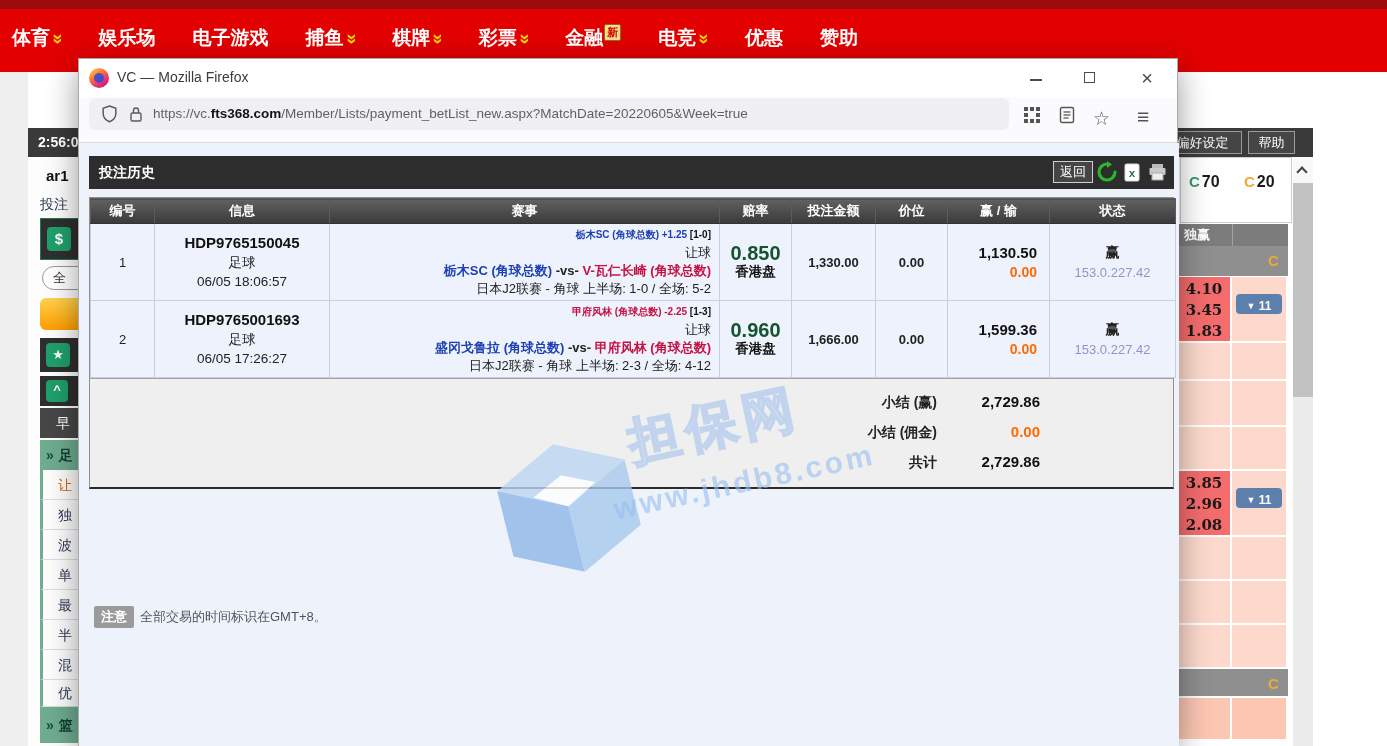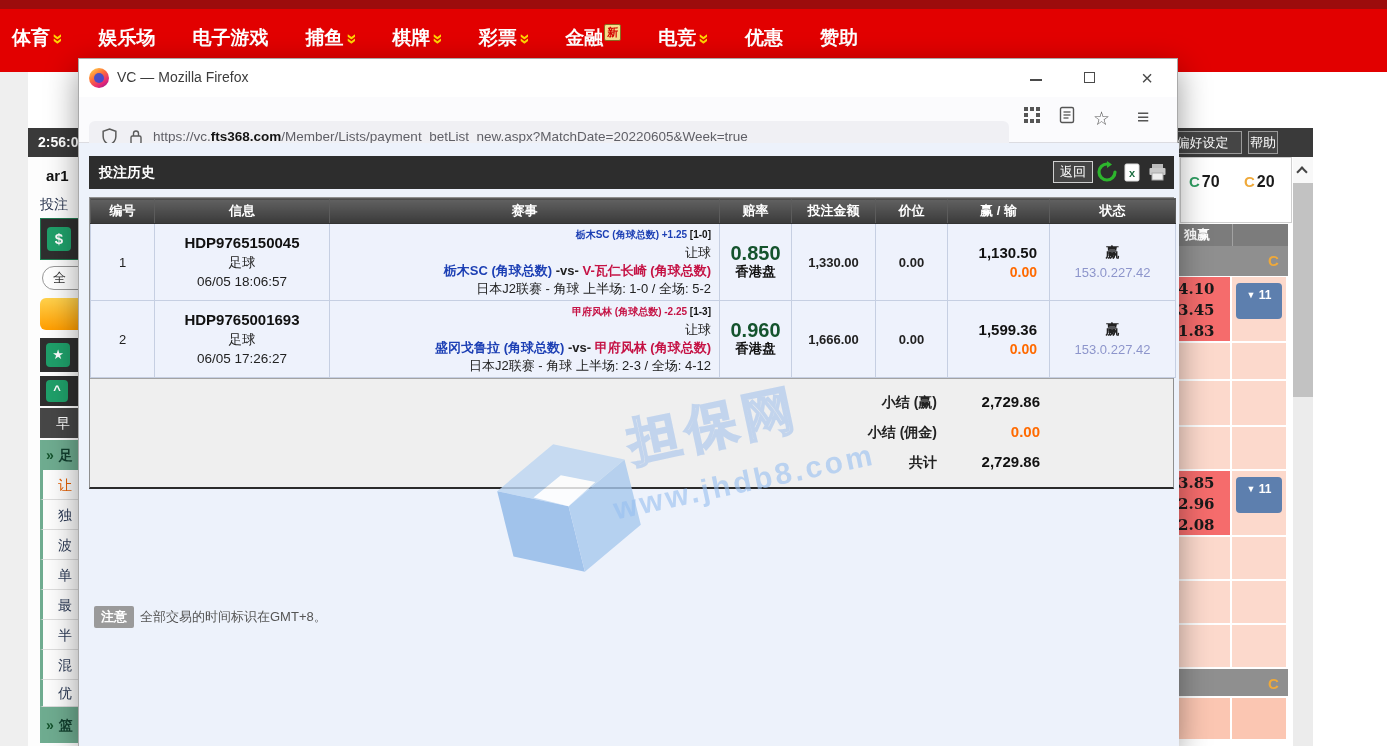--- a/index.html
+++ b/index.html
@@ -13,38 +13,38 @@
   .menu-item { color:#fff; font-size:19px; font-weight:bold; white-space:nowrap; cursor:pointer; position:relative; }
   .chev { display:inline-block; transform:rotate(-90deg); color:#ffd400; font-weight:bold; font-size:19px; margin-left:1px; vertical-align:-1px; }
   .new-badge { display:inline-block; background:#f6de8d; color:#d40000; border:1px solid #8a6d1f; font-size:11px; font-weight:bold; padding:0 2px; border-radius:2px; vertical-align:8px; margin-left:1px; }
 
   
   .left-strip { position:absolute; left:0; top:72px; width:28px; height:674px; background:#efefef; z-index:1; }
   .bg-toolbar { position:absolute; left:28px; top:128px; width:1285px; height:29px; background:#3a3a3a; z-index:1; }
   .bg-time { position:absolute; left:10px; top:6px; color:#fff; font-size:14px; font-weight:bold; }
   .bg-btn { position:absolute; top:3px; height:23px; background:#454545; border:1px solid #9a9a9a; color:#fff; font-size:13px; text-align:center; line-height:21px; cursor:pointer; }
   .btn-prefs { left:1135px; width:79px; }
-  .btn-help  { left:1220px; width:30px; }
+  .btn-help  { left:1220px; width:47px; }
 
   .coins-box { position:absolute; left:1180px; top:157px; width:112px; height:66px; background:#fff; border:1px solid #cfcfcf; z-index:1; }
   .coin { position:absolute; top:15px; font-size:16px; color:#1b1b1b; font-weight:bold; }
   .coin .c { font-weight:900; font-size:15px; margin-right:2px; }
   .c-green { color:#2f9e62; } .c-gold { color:#efa93a; }
 
   .odds-header { position:absolute; left:1178px; top:224px; width:110px; height:22px; background:#7c7c7c; color:#fff; font-size:13px; font-weight:bold; line-height:22px; z-index:1; }
   .odds-header span { padding-left:6px; }
   .odds-header .div { position:absolute; left:54px; top:0; width:1px; height:22px; background:#a2a2a2; }
   .odds-subrow { position:absolute; left:1178px; top:246px; width:110px; height:30px; background:#8f8f8f; z-index:1; }
   .odds-subrow .c, .odds-graybar .c { position:absolute; left:90px; top:6px; font-weight:900; font-size:15px; }
   .odds-grid { position:absolute; left:1178px; top:277px; width:110px; z-index:1; }
   .odds-row { display:flex; border-bottom:2px solid #fff; }
   .odds-cell { width:54px; background:#fcd9cc; border-right:2px solid #fff; }
   .odds-cell:last-child { border-right:none; width:54px; }
-  .odds-nums { background:#f56c6c !important; font-family:"DejaVu Serif",serif; font-weight:bold; font-size:15px; color:#1a1a1a; line-height:21px; padding-top:2px; }
-  .drop-btn { margin:6px auto 0 auto; width:46px; height:36px; background:#5d7fae; border-radius:4px; color:#fff; font-size:12px; font-weight:bold; text-align:center; line-height:24px; cursor:pointer; }
+  .odds-nums { background:#f56c6c !important; font-family:"DejaVu Serif",serif; font-weight:bold; font-size:15px; color:#1a1a1a; text-align:center; line-height:21px; padding-top:2px; }
+  .drop-btn { margin:17px auto 0 auto; width:46px; height:20px; background:#5d7fae; border-radius:4px; color:#fff; font-size:12px; font-weight:bold; text-align:center; line-height:24px; cursor:pointer; }
   .drop-btn .tri { font-size:9px; vertical-align:1px; }
   .odds-graybar { position:relative; height:29px; background:#8f8f8f; border-bottom:2px solid #fff; }
   .odds-dark .odds-cell { background:#fbc6b2; }
 
   .page-scroll-track { position:absolute; left:1293px; top:157px; width:20px; height:589px; background:#ececec; z-index:1; }
   .page-scroll-up { position:absolute; left:0; top:0; width:20px; height:26px; background:#f8f8f8; }
   .page-scroll-up i { position:absolute; left:5px; top:11px; width:8px; height:8px; border-left:2px solid #444; border-top:2px solid #444; transform:rotate(45deg); }
   .page-scroll-thumb { position:absolute; left:0; top:26px; width:20px; height:214px; background:#c2c2c2; }
 
   
@@ -74,21 +74,21 @@
     background:linear-gradient(145deg,#ffe14d 0%,#ff7139 40%,#e1247a 75%,#722291 100%); }
   .ff-logo::after { content:""; position:absolute; left:5px; top:5px; width:10px; height:10px; border-radius:50%; background:#2b4bdd; opacity:.85; }
   .ptitle-text { position:absolute; left:38px; top:10px; font-size:14px; color:#3c3c3c; }
   .winbtn { position:absolute; top:4px; width:32px; height:30px; text-align:center; cursor:pointer; color:#4a4a4a; }
   .wb-min { left:941px; } .wb-max { left:994px; } .wb-close { left:1052px; }
   .wb-min i { display:inline-block; width:12px; border-top:2px solid #4a4a4a; margin-top:16px; }
   .wb-max i { display:inline-block; width:11px; height:11px; border:1.5px solid #4a4a4a; margin-top:9px; }
   .wb-close span { font-size:20px; line-height:30px; }
 
   .purlrow { position:absolute; left:0; top:38px; width:100%; height:46px; background:#fbfbfd; border-bottom:1px solid #dcdce1; }
-  .urlfield { position:absolute; left:10px; top:24px; width:920px; height:32px; background:#f0f0f4; border-radius:6px; }
+  .urlfield { position:absolute; left:10px; top:1px; width:920px; height:32px; background:#f0f0f4; border-radius:6px; }
   .urlicon { position:absolute; top:7px; }
   .ui-shield { left:12px; } .ui-lock { left:40px; }
   .urltext { position:absolute; left:64px; top:8px; font-size:13.5px; color:#5f5f66; white-space:nowrap; }
   .urltext b { color:#141414; font-weight:bold; }
   .chromeicon { position:absolute; top:10px; font-size:18px; color:#555; cursor:pointer; }
   .ci-grid { left:944px; top:9px; } .ci-doc { left:980px; top:9px; }
   .ci-star { left:1014px; font-size:19px; } .ci-menu { left:1058px; font-size:21px; top:8px; }
 
   .pcontent { position:absolute; left:0; top:84px; width:1100px; height:604px; background:#edf2fb; overflow:hidden; }
 

